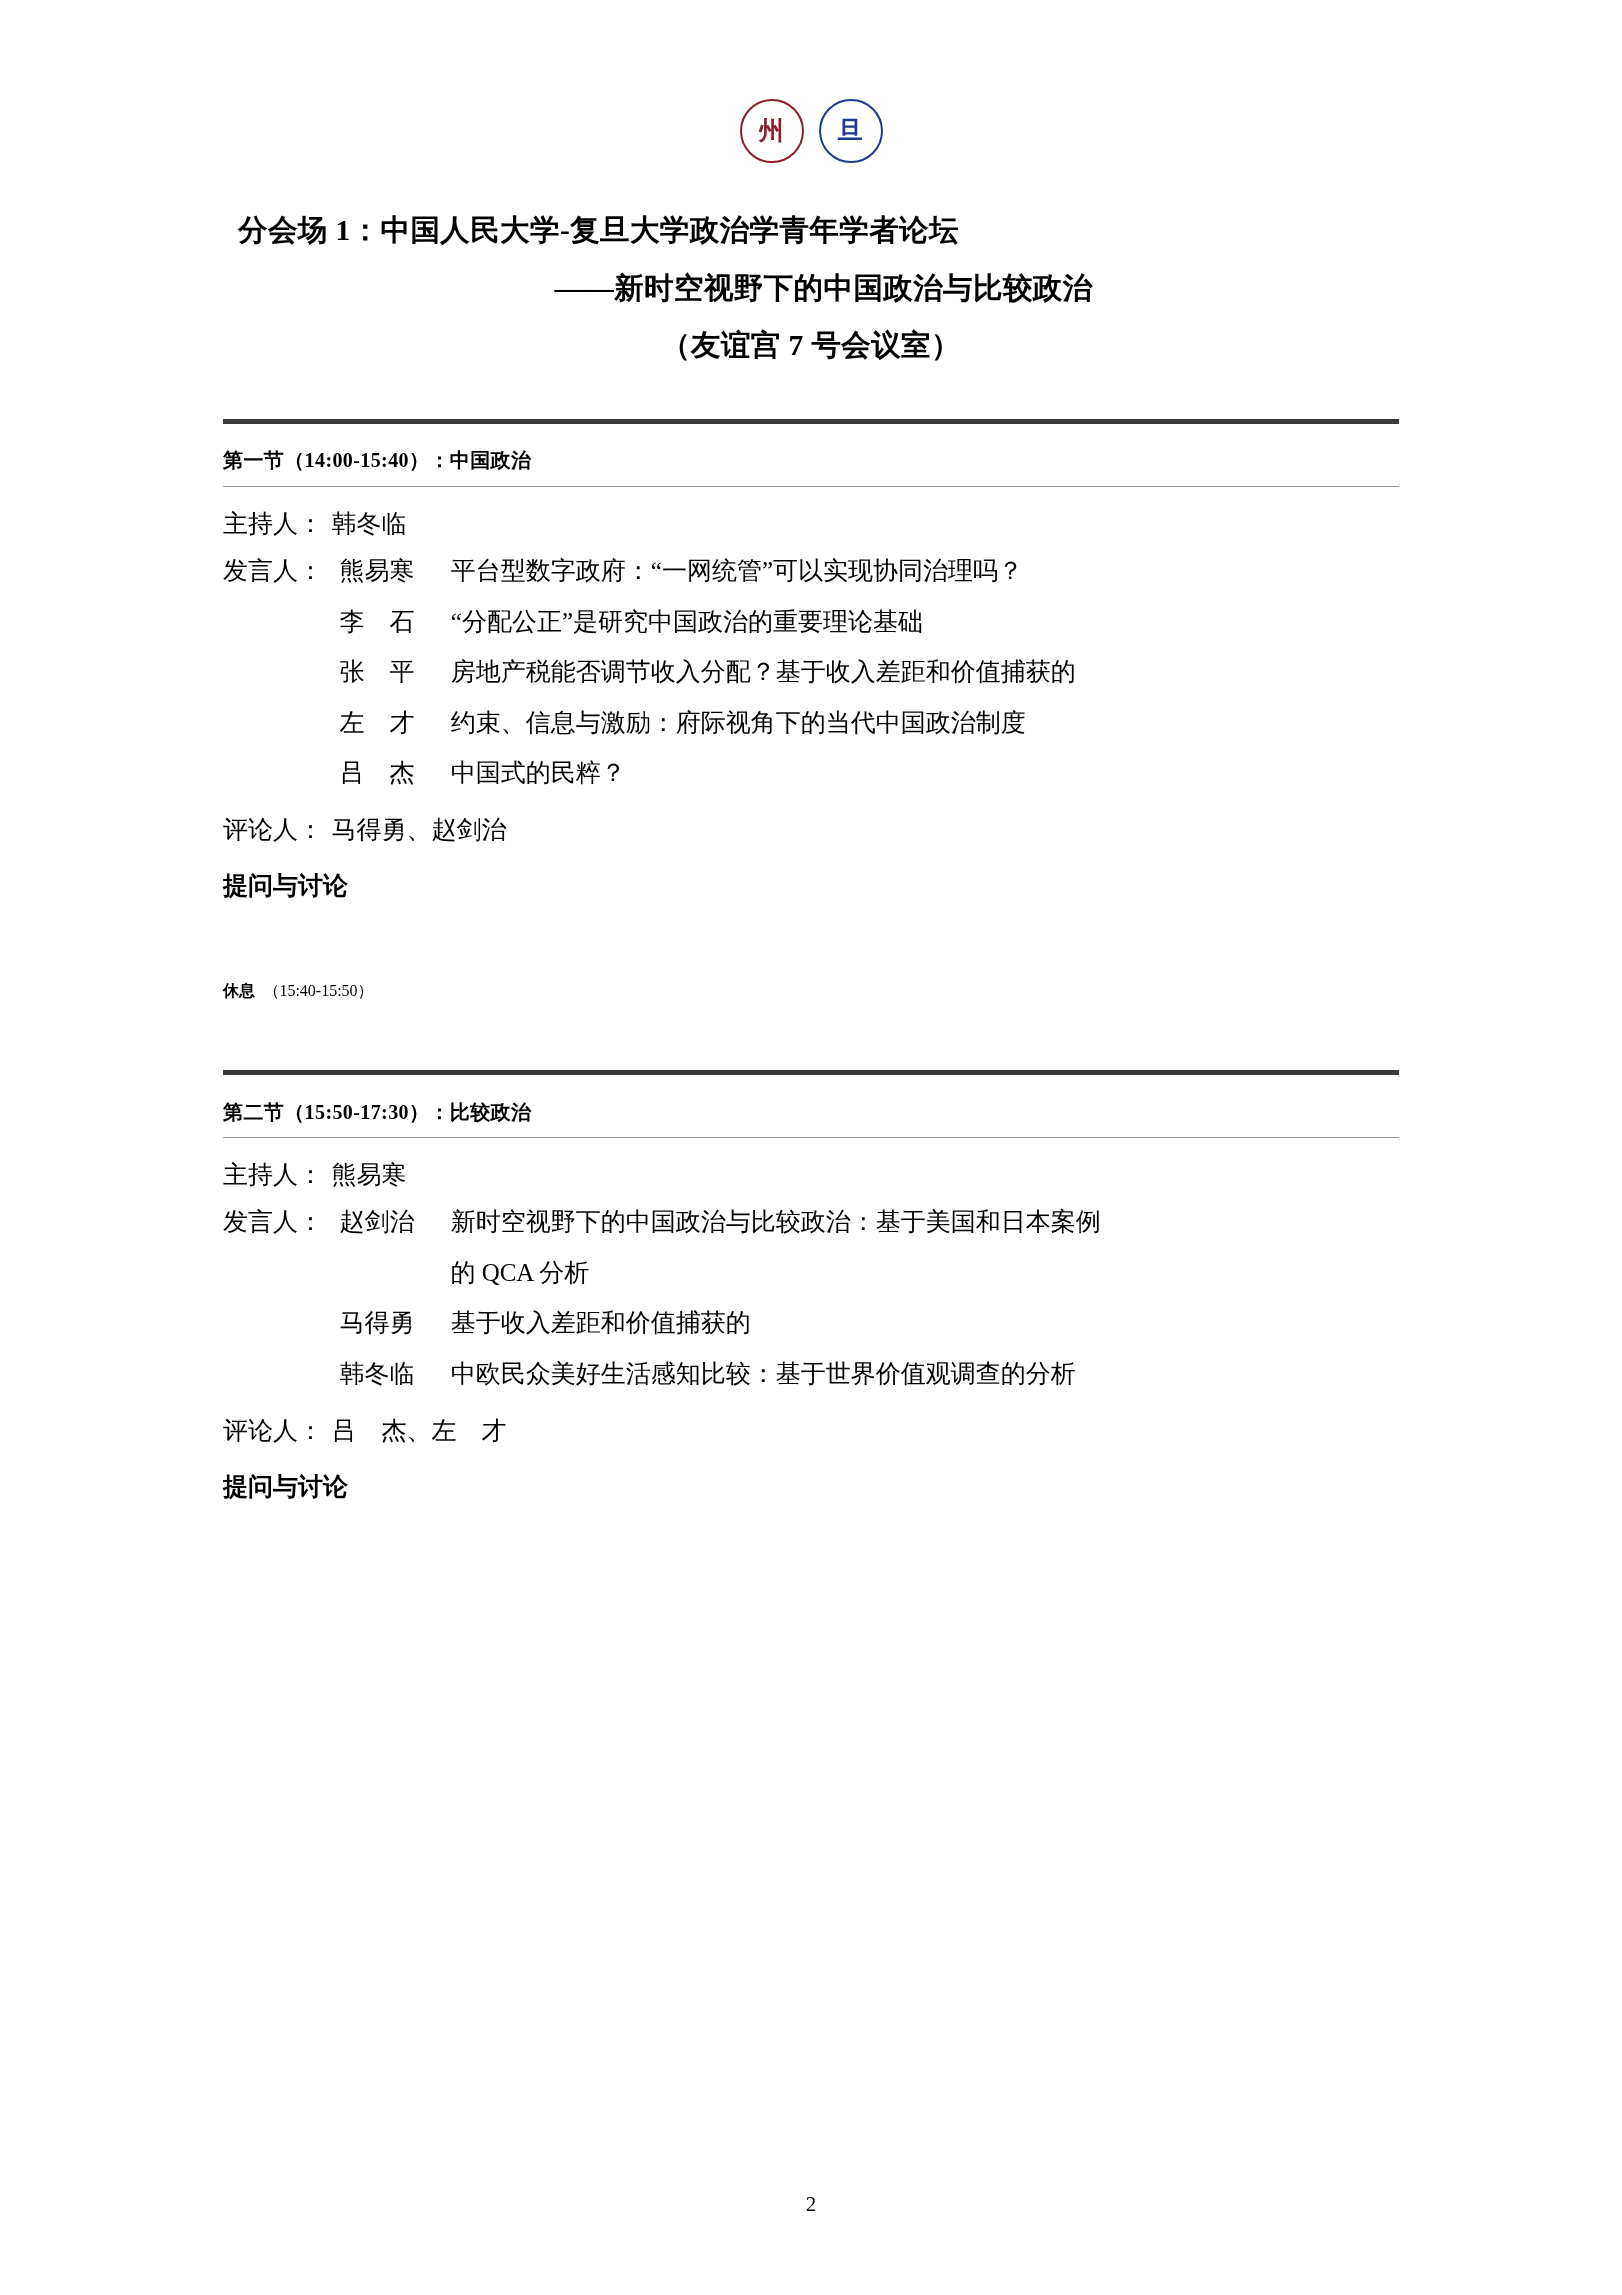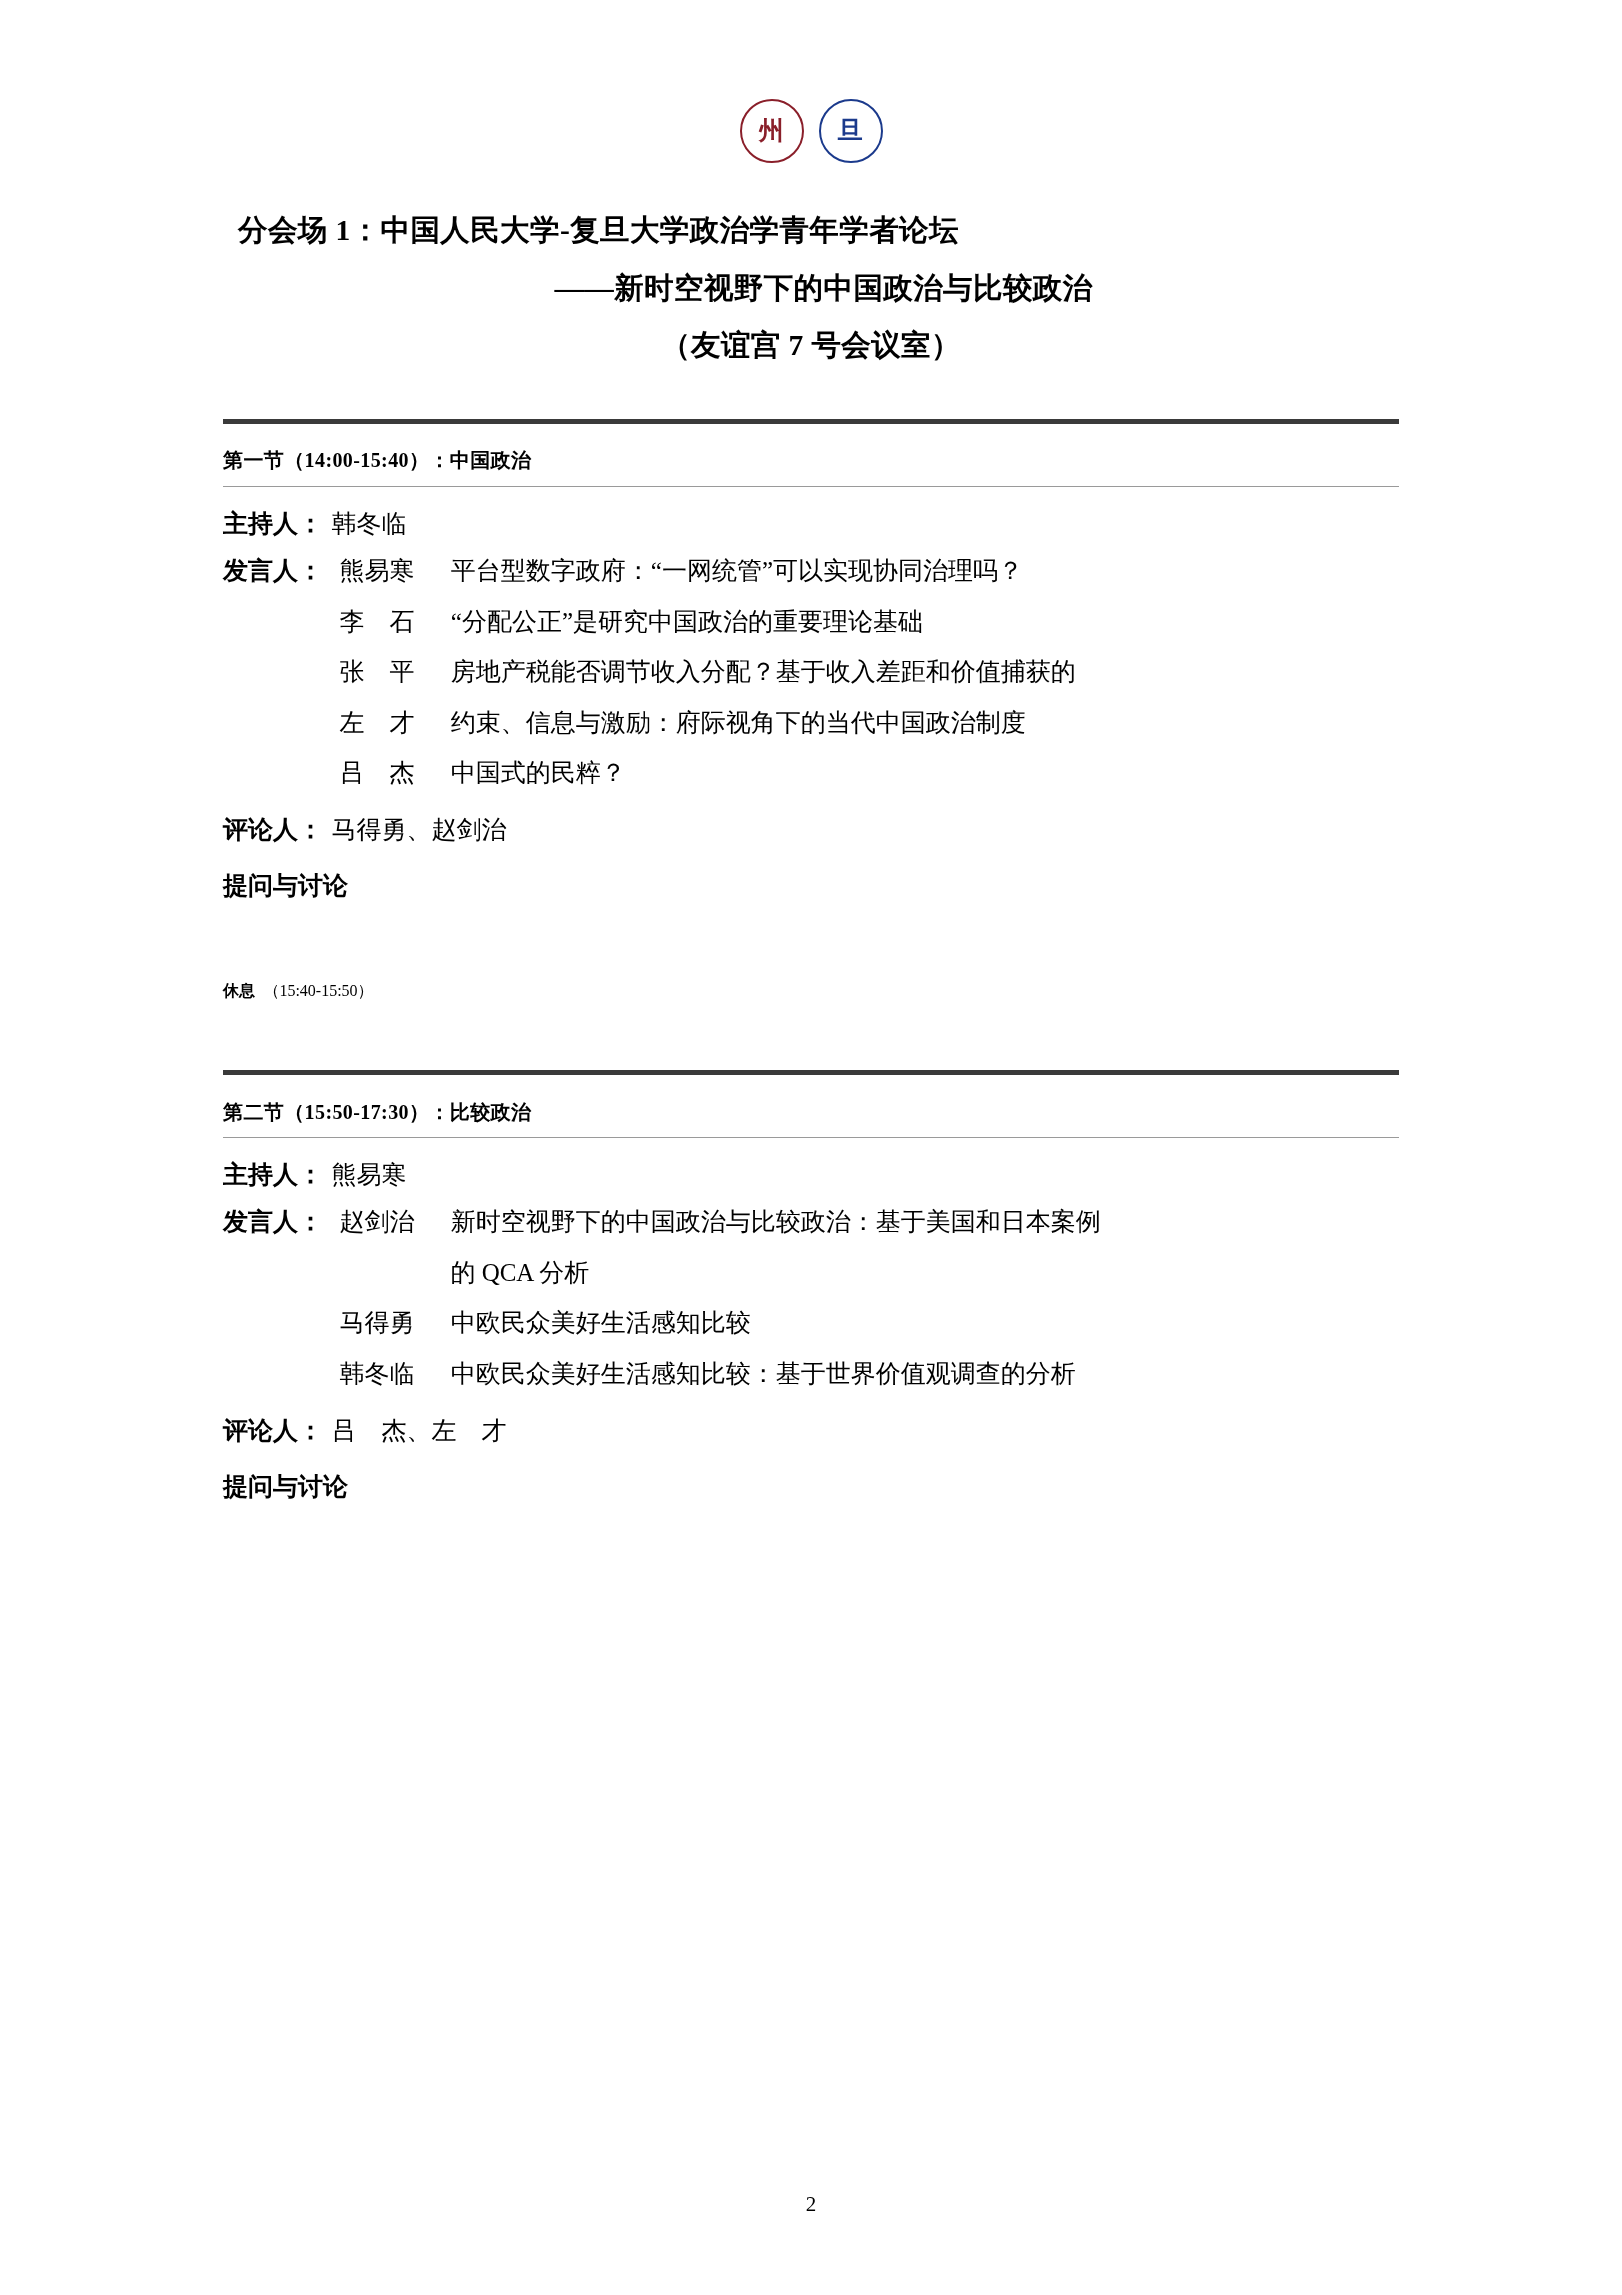--- a/index.html
+++ b/index.html
@@ -99,21 +99,21 @@
   
   .row {
     display: flex;
     align-items: flex-start;
     font-size: 25px;
     line-height: 1.62;
     margin-top: 17px;
   }
   .row-tight { margin-top: 6.7px; }
   .label {
-    font-weight: bold;
+    font-weight: normal;
     flex: 0 0 auto;
     white-space: nowrap;
     padding-right: 8.4px;
   }
   .label-wide { min-width: 108px; }
   .plain { font-weight: normal; }
 
   .speakers {
     flex: 1 1 auto;
   }
@@ -244,21 +244,21 @@
     <div class="speakers">
       <div class="speaker-row">
         <span class="sp-name">赵剑治</span>
         <span class="sp-title">新时空视野下的中国政治与比较政治：基于美国和日本案例</span>
       </div>
       <div class="speaker-row">
         <span class="sp-title sp-title-cont">的 QCA 分析</span>
       </div>
       <div class="speaker-row">
         <span class="sp-name">马得勇</span>
-        <span class="sp-title">中欧民众美好生活感知比较</span>
+        <span class="sp-title">基于收入差距和价值捕获的</span>
       </div>
       <div class="speaker-row">
         <span class="sp-name">韩冬临</span>
         <span class="sp-title">中欧民众美好生活感知比较：基于世界价值观调查的分析</span>
       </div>
     </div>
   </div>
 
   <div class="row row-tight">
     <span class="label">评论人：</span>

